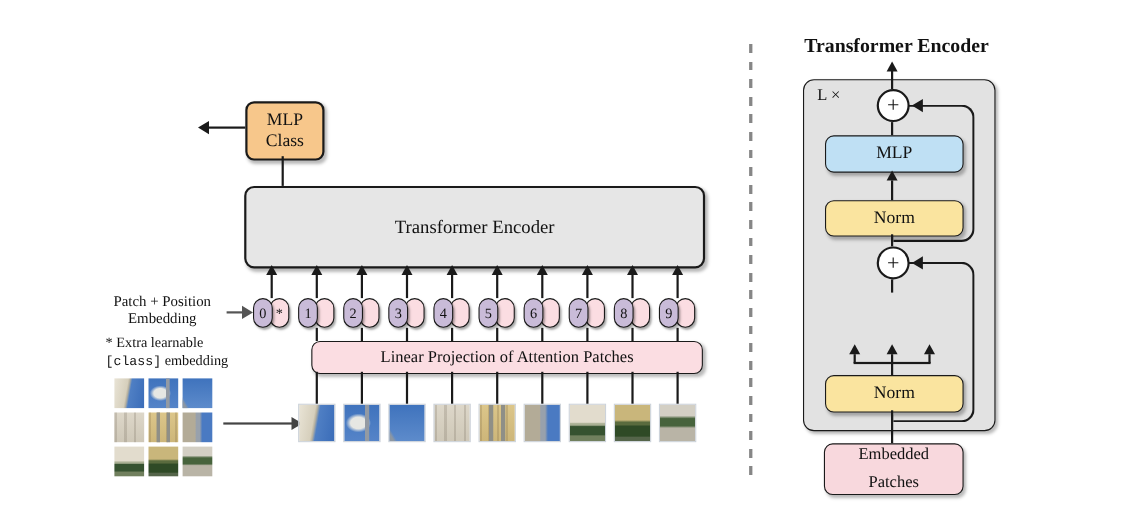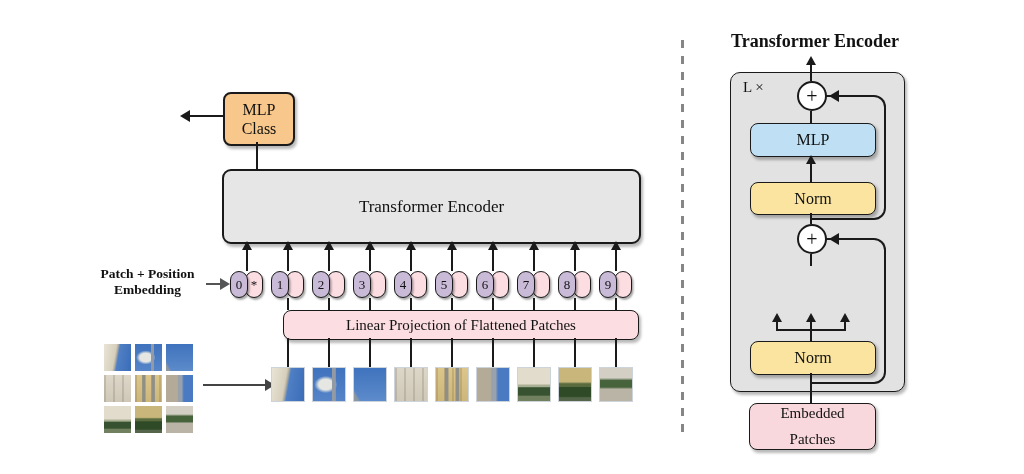--- a/index.html
+++ b/index.html
@@ -51,30 +51,34 @@
 
   <div class="hl" style="left:190px;top:115px;width:33px;"></div>
   <div class="ah-left" style="left:180px;top:110px;"></div>
 
   <div class="vl" style="left:256px;top:142px;height:27px;"></div>
 
   <div class="box" style="left:222px;top:169px;width:415px;height:71px;border-radius:9px;background:var(--gray-box);font-size:17px;">
     <div>Transformer Encoder</div>
   </div>
 
-  <div class="abs" style="left:90px;top:266px;width:115px;text-align:center;font-weight:bold;font-size:13.5px;line-height:1.15;">
+  <div class="abs" style="left:90px;top:266px;width:115px;text-align:center;font-weight:normal;font-size:13.5px;line-height:1.15;">
     <div>Patch + Position</div>
     <div>Embedding</div>
   </div>
   <div class="hl" style="left:206px;top:283px;width:15px;background:#555;"></div>
   <div class="ah-right" style="left:220px;top:278px;border-left-color:#555;"></div>
 
+  <div class="abs" style="left:96px;top:303px;width:120px;font-size:13px;line-height:1.3;">
+    <div>* Extra learnable</div>
+    <div><span class="mono">[class]</span><span> embedding</span></div>
+  </div>
 
   <div class="box" style="left:283px;top:310px;width:354px;height:28px;border-radius:8px;background:var(--pink);font-size:15px;border-width:1.6px;">
-    <div>Linear Projection of Flattened Patches</div>
+    <div>Linear Projection of Attention Patches</div>
   </div>
 
   <div class="abs" style="left:104px;top:344px;display:grid;grid-template-columns:repeat(3,27px);grid-gap:4px;" id="patch-grid">
       <div class="gridcell" style="background: linear-gradient(100deg, rgb(233, 228, 214) 0%, rgb(214, 207, 188) 40%, rgb(184, 178, 160) 45%, rgb(79, 127, 196) 52%, rgb(58, 108, 184) 100%);"></div>
       <div class="gridcell" style="background: linear-gradient(90deg, rgba(0, 0, 0, 0) 0px, rgba(0, 0, 0, 0) 58%, rgb(147, 154, 163) 60%, rgb(147, 154, 163) 70%, rgba(0, 0, 0, 0) 72%), radial-gradient(55% 40% at 40% 50%, rgb(230, 231, 227) 0px, rgb(230, 231, 227) 40%, rgba(230, 231, 227, 0) 65%), linear-gradient(rgb(63, 115, 189) 0%, rgb(85, 132, 200) 100%);"></div>
       <div class="gridcell" style="background: linear-gradient(60deg, rgb(141, 151, 162) 0px, rgb(141, 151, 162) 8%, rgba(0, 0, 0, 0) 14%), linear-gradient(rgb(63, 115, 189) 0%, rgb(93, 139, 203) 100%);"></div>
       <div class="gridcell" style="background: repeating-linear-gradient(90deg, rgba(120, 110, 95, 0.25) 0px, rgba(120, 110, 95, 0.25) 2px, rgba(0, 0, 0, 0) 2px, rgba(0, 0, 0, 0) 9px), linear-gradient(rgb(221, 215, 201) 0%, rgb(207, 200, 184) 100%);"></div>
       <div class="gridcell" style="background: linear-gradient(90deg, rgba(0, 0, 0, 0) 0px, rgba(0, 0, 0, 0) 26%, rgb(143, 143, 135) 28%, rgb(143, 143, 135) 38%, rgba(0, 0, 0, 0) 40%, rgba(0, 0, 0, 0) 60%, rgb(143, 143, 135) 62%, rgb(143, 143, 135) 72%, rgba(0, 0, 0, 0) 74%), repeating-linear-gradient(90deg, rgba(140, 120, 80, 0.3) 0px, rgba(140, 120, 80, 0.3) 2px, rgba(0, 0, 0, 0) 2px, rgba(0, 0, 0, 0) 8px), linear-gradient(rgb(220, 198, 138) 0%, rgb(205, 182, 121) 100%);"></div>
       <div class="gridcell" style="background: linear-gradient(90deg, rgb(179, 171, 151) 0px, rgb(179, 171, 151) 42%, rgb(152, 161, 172) 46%, rgb(152, 161, 172) 58%, rgb(74, 122, 194) 66%, rgb(74, 122, 194) 100%);"></div>
       <div class="gridcell" style="background: linear-gradient(rgb(226, 220, 205) 0px, rgb(226, 220, 205) 48%, rgb(170, 176, 148) 52%, rgb(170, 176, 148) 56%, rgb(54, 82, 48) 60%, rgb(54, 82, 48) 82%, rgb(113, 128, 94) 86%, rgb(113, 128, 94) 100%);"></div>

